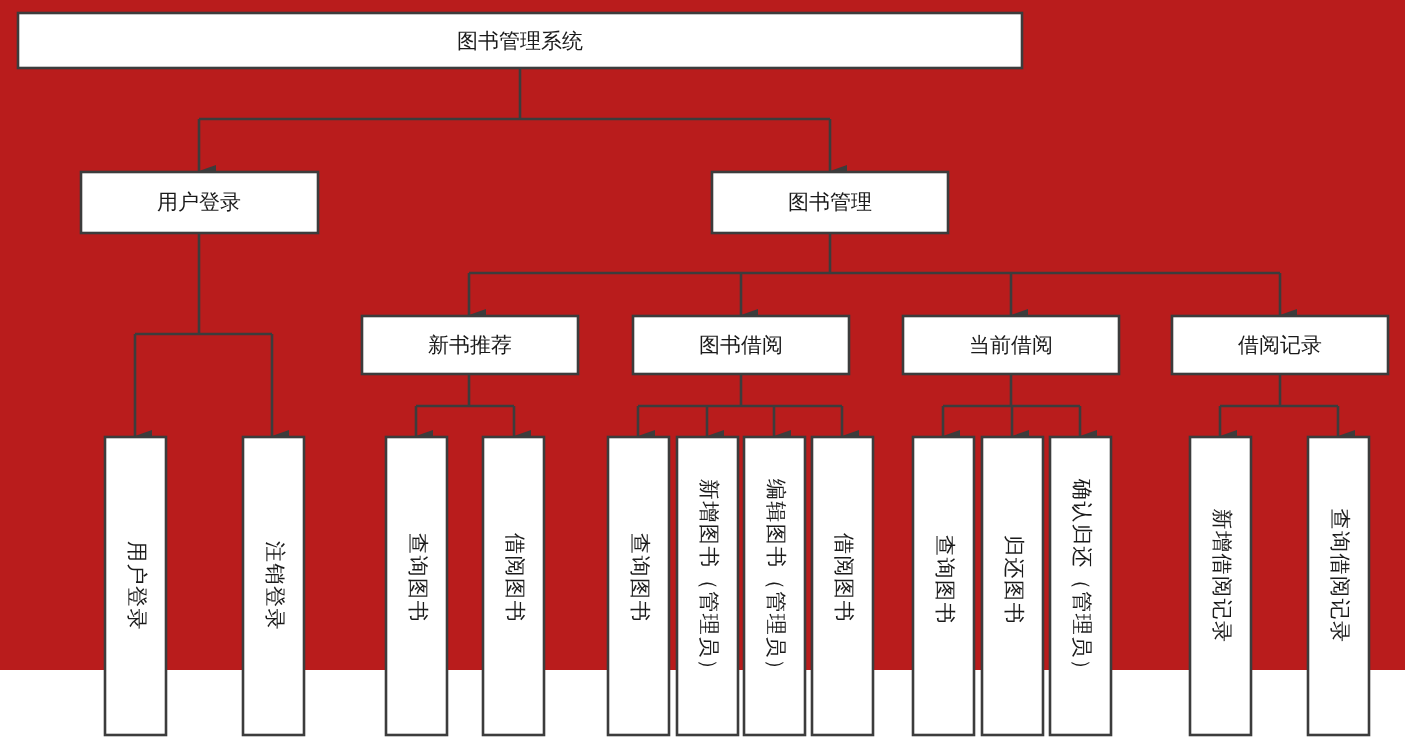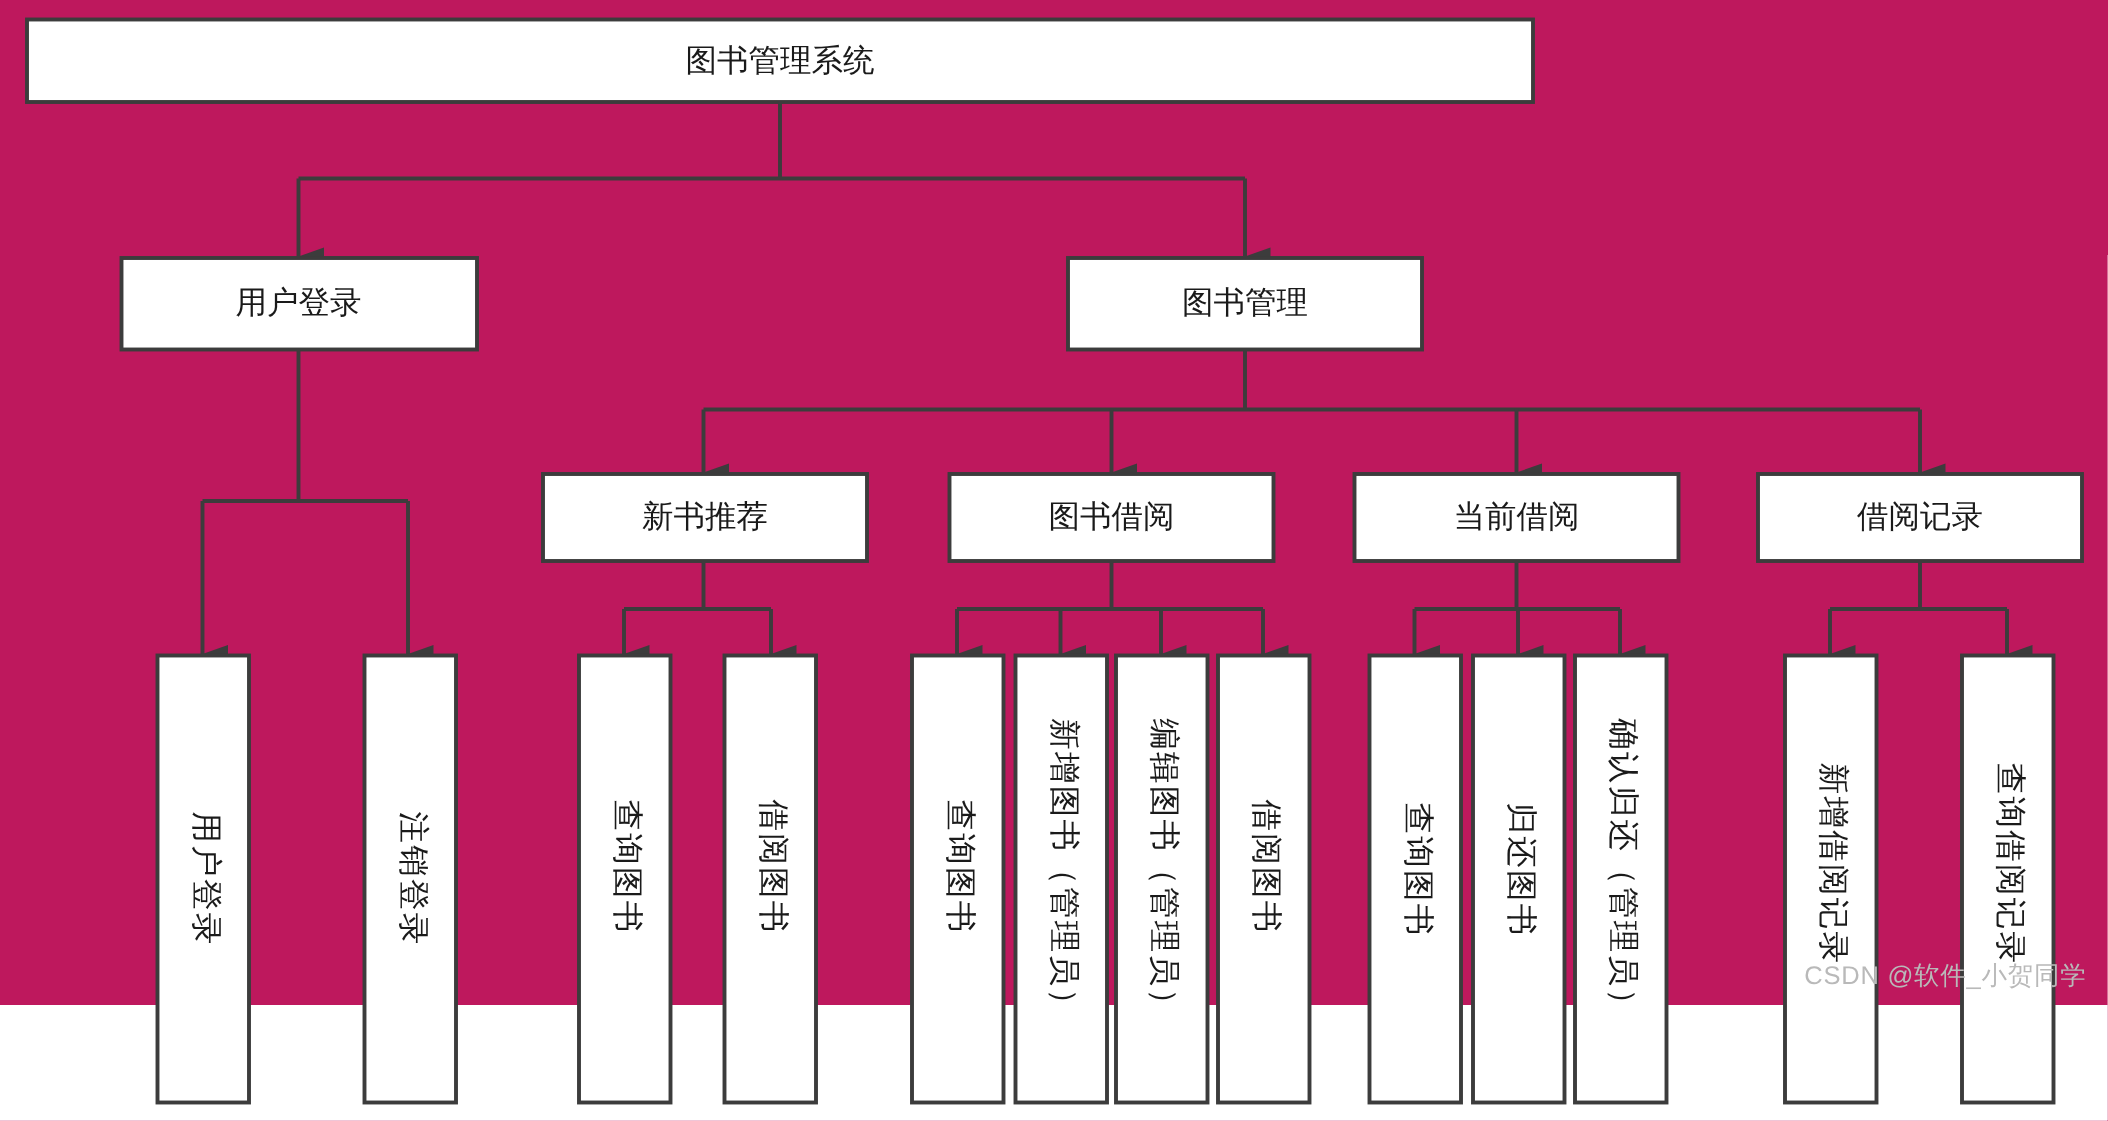--- a/index.html
+++ b/index.html
@@ -11,21 +11,21 @@
     width: 1405px;
     height: 747px;
     font-family: "Liberation Sans", "DejaVu Sans", sans-serif;
     overflow: hidden;
     position: relative;
   }
   #diagram-root {
     position: relative;
     width: 1405px;
     height: 670px;
-    background: #be185d;
+    background: #b91c1c;
   }
   svg.diagram-canvas {
     position: absolute;
     top: 0;
     left: 0;
     width: 1405px;
     height: 747px;
     display: block;
   }
   .node-box {
@@ -219,15 +219,14 @@
       <rect class="node-box" x="1190" y="437" width="61" height="298"></rect>
       <text class="node-label-vertical" x="1221" y="576" transform="rotate(90 1221 576)">新增借阅记录</text>
     </g>
     <g>
       <rect class="node-box" x="1308" y="437" width="61" height="298"></rect>
       <text class="node-label-vertical" x="1339" y="576" transform="rotate(90 1339 576)">查询借阅记录</text>
     </g>
 
   </svg>
 
-  <div class="watermark">CSDN @软件_小贺同学</div>
 
 </div>
 
 </body></html>

